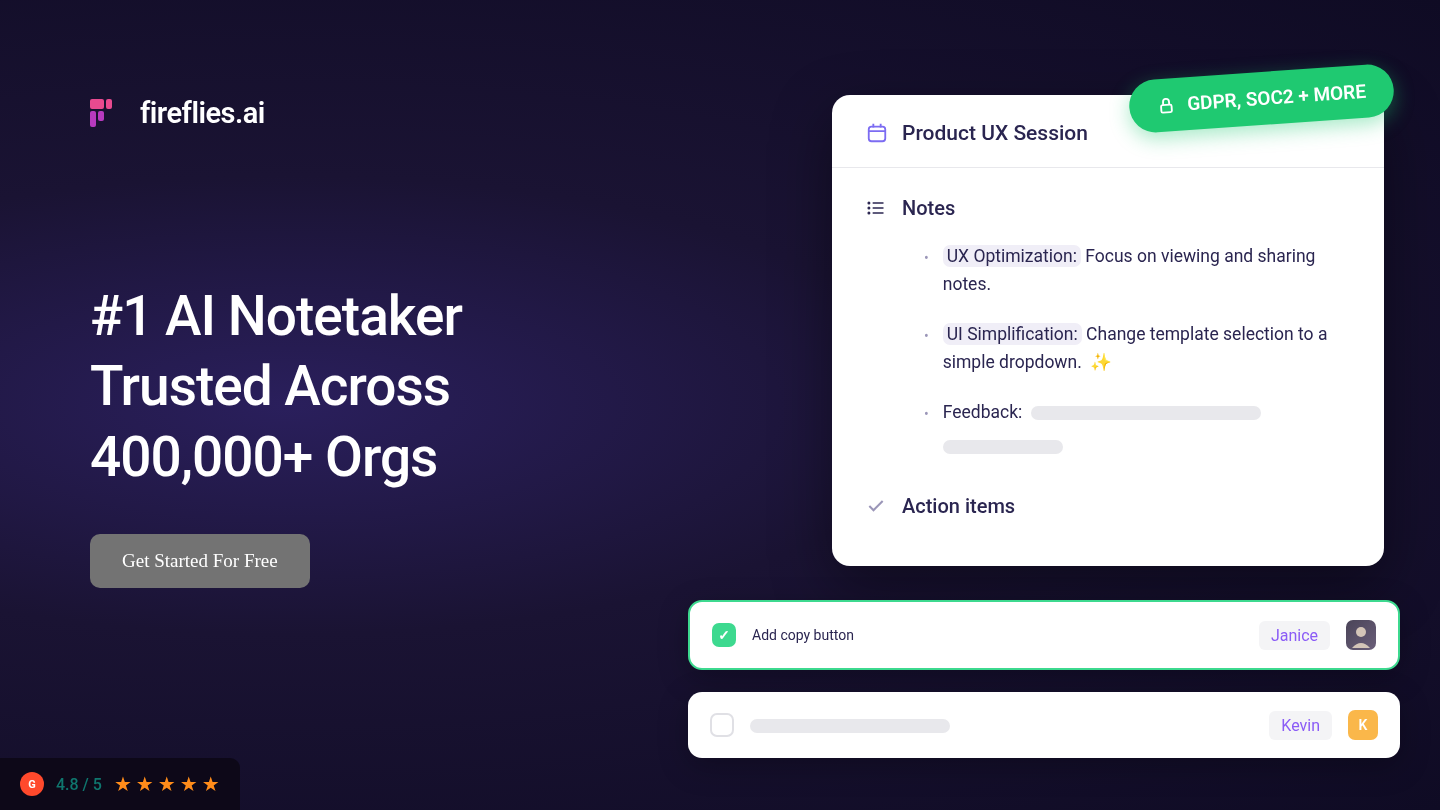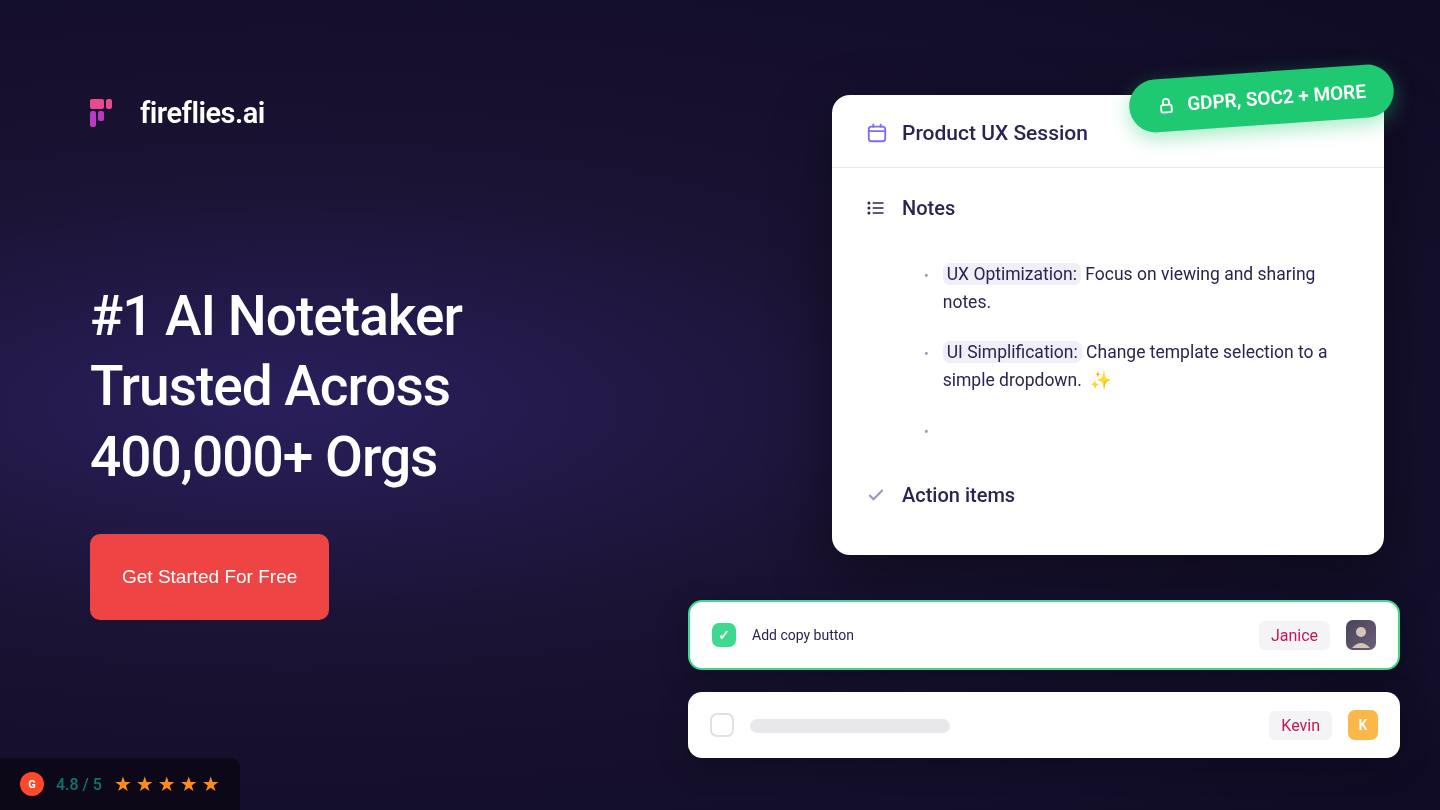--- a/index.html
+++ b/index.html
@@ -41,28 +41,29 @@
 .headline {
   color: #ffffff;
   font-size: 55px;
   font-weight: 500;
   line-height: 1.28;
   letter-spacing: -1px;
   margin-bottom: 42px;
 }
 
 .cta-button {
-  background: #ef4444;
+  background: #737373;
   color: #ffffff;
   border: none;
-  padding: 32px 32px;
+  padding: 16px 32px;
   font-size: 19px;
   font-weight: 500;
   border-radius: 10px;
   cursor: pointer;
+  font-family: Liberation Serif, serif;
 }
 
 .rating-bar {
   position: absolute;
   bottom: 0;
   left: 0;
   background: #0d0818;
   padding: 14px 20px;
   display: flex;
   align-items: center;
@@ -131,21 +132,21 @@
 }
 
 .card-body {
   padding: 28px 34px 40px;
 }
 
 .section-header {
   display: flex;
   align-items: center;
   gap: 16px;
-  margin-bottom: 40px;
+  margin-bottom: 22px;
 }
 
 .section-icon {
   width: 20px;
   height: 20px;
   color: #2a2550;
 }
 
 .section-title {
   color: #2a2550;
@@ -239,21 +240,21 @@
 .checkmark { color: #fff; font-size: 14px; font-weight: 700; }
 
 .action-text {
   flex: 1;
   color: #2a2550;
   font-size: 14px;
 }
 
 .assignee-tag {
   background: #f4f4f6;
-  color: #be185d;
+  color: #8b5cf6;
   padding: 5px 12px;
   border-radius: 6px;
   font-size: 16px;
 }
 
 .avatar {
   width: 30px;
   height: 30px;
   border-radius: 7px;
   background: #d4c5b8;
@@ -347,20 +348,21 @@
       <div class="note-item">
         <span class="bullet">•</span>
         <div><span class="note-highlight">UX Optimization:</span><span> Focus on viewing and sharing notes.</span></div>
       </div>
       <div class="note-item">
         <span class="bullet">•</span>
         <div><span class="note-highlight">UI Simplification:</span><span>  Change template selection to a simple dropdown.  </span><span class="sparkle">✨</span></div>
       </div>
       <div class="note-item">
         <span class="bullet">•</span>
+        <div><span>Feedback:</span>&nbsp;&nbsp;<span class="skeleton-line" style="width:230px"></span><br><span class="skeleton-line" style="width:120px; margin-top:12px; display:inline-block"></span></div>
       </div>
     </div>
 
     <div class="action-items-section">
       <div class="section-header">
         <svg class="check-icon" viewBox="0 0 24 24" fill="none" stroke="currentColor" stroke-width="2.5">
           <polyline points="4 12 9 17 20 6"></polyline>
         </svg>
         <span class="section-title">Action items</span>
       </div>

